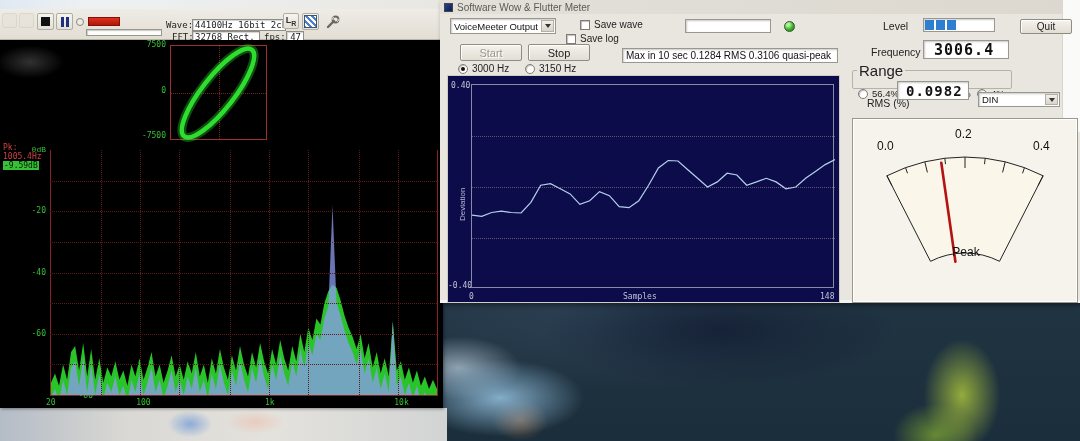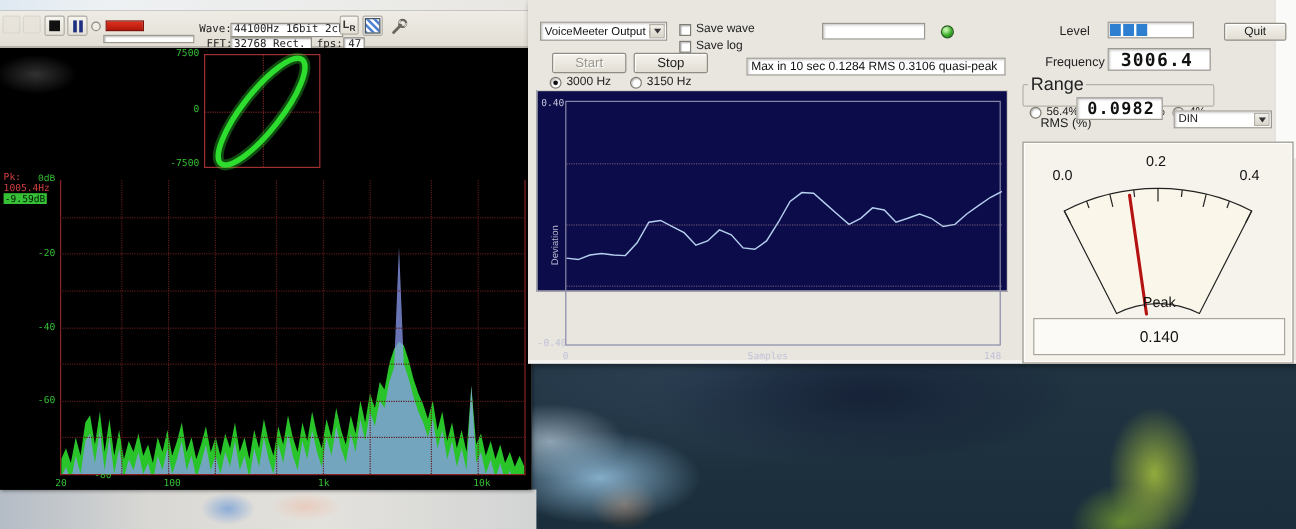--- a/index.html
+++ b/index.html
@@ -104,21 +104,21 @@
     box-shadow:inset 1px 1px 1px rgba(0,0,0,.25); }
   .radio { position:relative; width:10px; height:10px; background:#fff; border:1px solid #7f7c73;
     border-radius:50%; box-shadow:inset 1px 1px 1px rgba(0,0,0,.25); }
   .radio.checked::after { content:""; position:absolute; left:2px; top:2px; width:4px; height:4px;
     border-radius:50%; background:#111; }
 
   .led { position:absolute; width:11px; height:11px; border-radius:50%;
     background:radial-gradient(circle at 35% 30%, #b8f0a0 15%, #3fae2d 55%, #1d7a14);
     border:1px solid #2a5c22; }
 
-  .dev-panel { position:absolute; left:7px; top:75px; width:393px; height:168px; background:#0c0c4a;
+  .dev-panel { position:absolute; left:7px; top:75px; width:393px; height:228px; background:#0c0c4a;
     border:1px solid #cfcdc6; }
   .dev-plot { position:absolute; left:23px; top:8px; width:363px; height:204px; border:1px solid #8a8aa8; }
   .dev-grid { position:absolute; left:0; width:363px; height:0; border-top:1px dotted rgba(175,140,150,.55); }
   .dev-lab { position:absolute; font-size:8px; color:#c2c2d8; font-family:"DejaVu Sans Mono", monospace; }
   .dev-ylabel { position:absolute; left:10px; top:105px; font-size:8px; color:#b8b8d0;
     transform:rotate(-90deg); transform-origin:left top; }
 
   .small-label { position:absolute; font-size:10.5px; color:#222;padding-left:11px; }
   .level-bar { position:absolute; left:483px; top:18px; width:72px; height:14px; background:#fff;
     border:1px solid #9a978e; box-shadow:inset 1px 1px 2px rgba(0,0,0,.2); display:flex; gap:2px;
@@ -236,28 +236,32 @@
         <div class="hgrid" style="top: 68.25px;"></div>
         <div class="hgrid" style="top: 98.875px;"></div>
         <div class="hgrid" style="top: 129.5px;"></div>
         <div class="hgrid" style="top: 160.125px;"></div>
         <div class="hgrid" style="top: 190.75px;"></div>
         <div class="hgrid" style="top: 221.375px;"></div>
       </div>
   </div>
 
   <div class="wf-win">
+    <div class="wf-title">
+      <span class="wf-app-icon"></span>
+      <span class="wf-title-text">Software Wow &amp; Flutter Meter</span>
+    </div>
     <div class="white-sliver"></div>
 
     <div class="inset-field combo" style="left:10px;top:18px;width:106px;height:16px;">
       <span style="overflow:hidden;white-space:nowrap;width:88px;">VoiceMeeter Output (VB-</span>
       <span class="combo-arrow"></span>
     </div>
 
-    <div class="checkrow" style="left:126px;top:19px;">
+    <div class="checkrow" style="left:140px;top:19px;">
       <span class="checkbox"></span>
       <span>Save wave</span>
     </div>
     <div class="checkrow" style="left:126px;top:33px;">
       <span class="checkbox"></span>
       <span>Save log</span>
     </div>
 
     <div class="inset-field" style="left:245px;top:19px;width:86px;height:14px;"></div>
     <div class="led" style="left:344px;top:21px;"></div>
@@ -349,16 +353,15 @@
             <line x1="91.8" y1="39.2" x2="92.5" y2="45.2" stroke="#222" stroke-width="1"></line>
             <line x1="112.0" y1="38.0" x2="112.0" y2="49.0" stroke="#222" stroke-width="1"></line>
             <line x1="132.2" y1="39.2" x2="131.5" y2="45.2" stroke="#222" stroke-width="1"></line>
             <line x1="152.2" y1="42.8" x2="149.6" y2="53.4" stroke="#222" stroke-width="1"></line>
             <line x1="171.5" y1="48.6" x2="169.5" y2="54.3" stroke="#222" stroke-width="1"></line>
             <line x1="190.1" y1="56.7" x2="185.1" y2="66.5" stroke="#222" stroke-width="1"></line>
             <line x1="102.4" y1="142.7" x2="88.3" y2="43.7" stroke="#b51212" stroke-width="2.6" stroke-linecap="round"></line>
           </g>
       </svg>
       <div class="peak-label">Peak</div>
-      <div class="peak-box">0.140</div>
     </div>
   </div>
 </div>
 
 </body></html>

